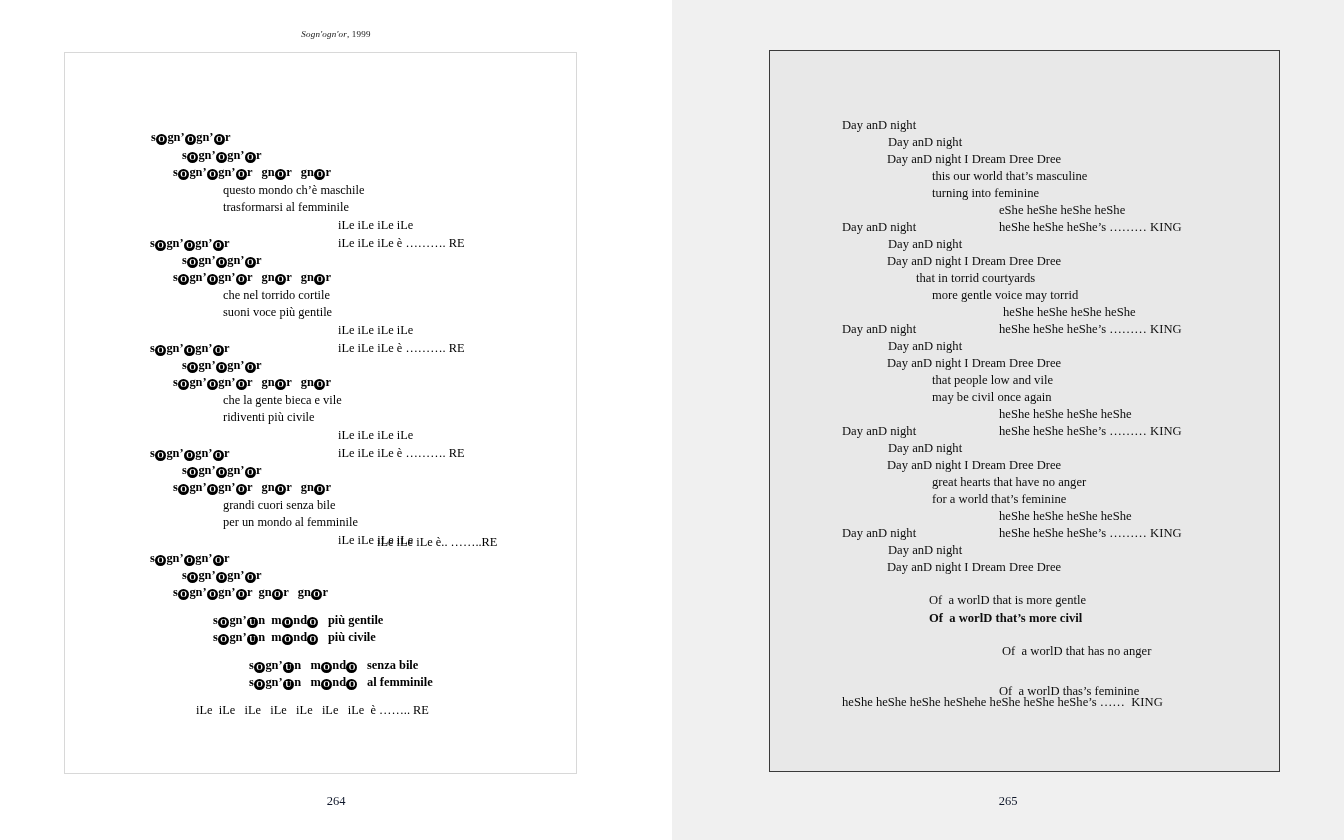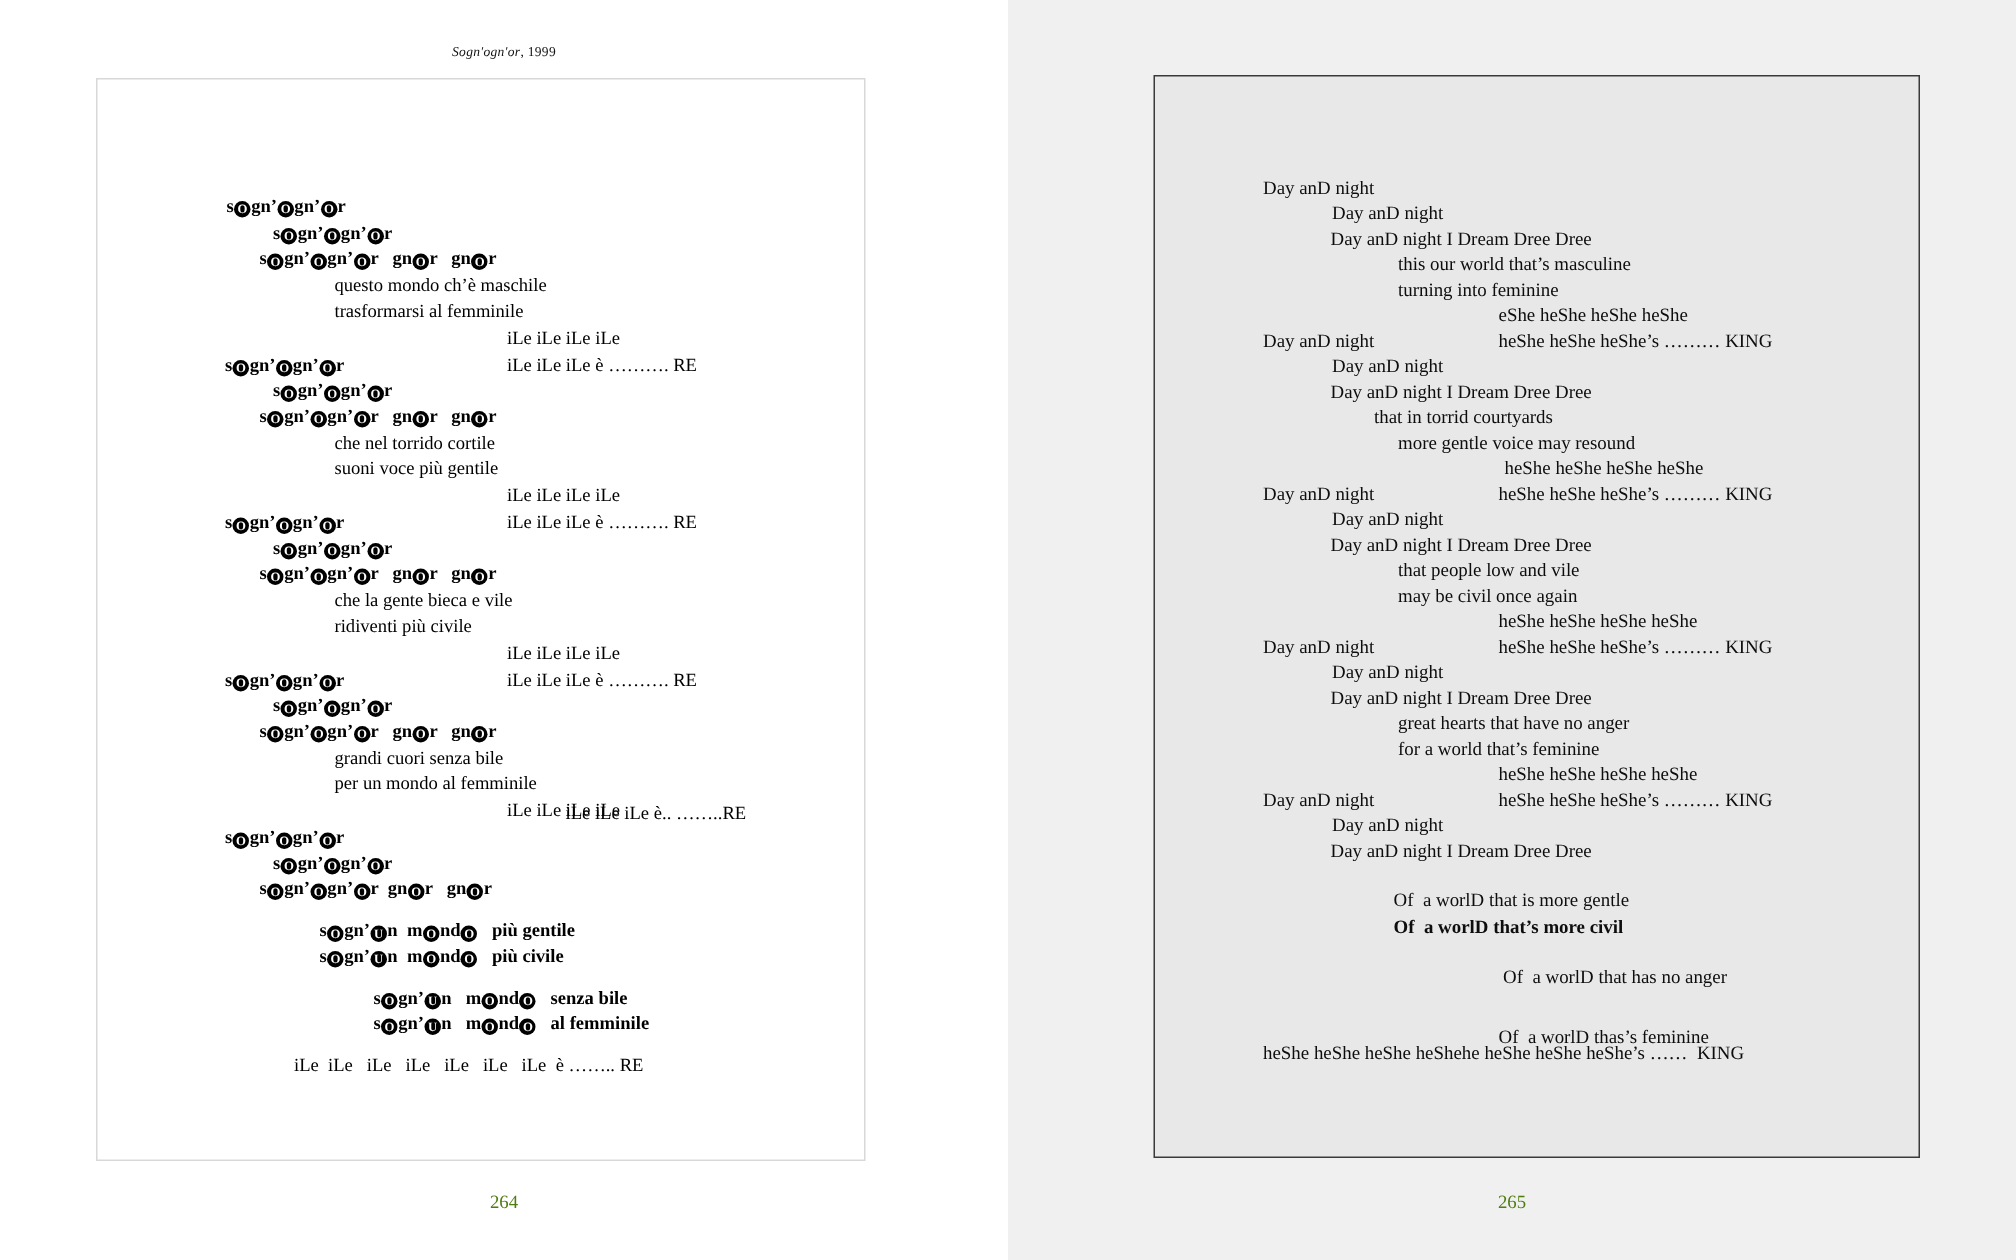--- a/index.html
+++ b/index.html
@@ -43,21 +43,21 @@
   }
   .running-head .it {
     font-style: italic;
   }
   .folio {
     position: absolute;
     bottom: 31px;
     width: 100%;
     text-align: center;
     font-size: 12.5px;
-    color: #4d7c0f;
+    color: #0f172a;
   }
 
   
   .plate-left {
     position: absolute;
     left: 64px;
     top: 52px;
     width: 511px;
     height: 720px;
     background: #ffffff;
@@ -190,21 +190,21 @@
         <div class="eline" style="left: 118px; top: 85px;">Day anD night</div>
         <div class="eline" style="left: 117px; top: 102px;">Day anD night I Dream Dree Dree</div>
         <div class="eline" style="left: 162px; top: 119px;">this our world that’s masculine</div>
         <div class="eline" style="left: 162px; top: 136px;">turning into feminine</div>
         <div class="eline" style="left: 229px; top: 153px;">eShe heShe heShe heShe</div>
         <div class="eline" style="left: 72px; top: 170px;">Day anD night</div>
         <div class="eline" style="left: 229px; top: 170px;">heShe heShe heShe’s ……… KING</div>
         <div class="eline" style="left: 118px; top: 187px;">Day anD night</div>
         <div class="eline" style="left: 117px; top: 204px;">Day anD night I Dream Dree Dree</div>
         <div class="eline" style="left: 146px; top: 221px;">that in torrid courtyards</div>
-        <div class="eline" style="left: 162px; top: 238px;">more gentle voice may resound</div>
+        <div class="eline" style="left: 162px; top: 238px;">more gentle voice may torrid</div>
         <div class="eline" style="left: 233px; top: 255px;">heShe heShe heShe heShe</div>
         <div class="eline" style="left: 72px; top: 272px;">Day anD night</div>
         <div class="eline" style="left: 229px; top: 272px;">heShe heShe heShe’s ……… KING</div>
         <div class="eline" style="left: 118px; top: 289px;">Day anD night</div>
         <div class="eline" style="left: 117px; top: 306px;">Day anD night I Dream Dree Dree</div>
         <div class="eline" style="left: 162px; top: 323px;">that people low and vile</div>
         <div class="eline" style="left: 162px; top: 340px;">may be civil once again</div>
         <div class="eline" style="left: 229px; top: 357px;">heShe heShe heShe heShe</div>
         <div class="eline" style="left: 72px; top: 374px;">Day anD night</div>
         <div class="eline" style="left: 229px; top: 374px;">heShe heShe heShe’s ……… KING</div>

